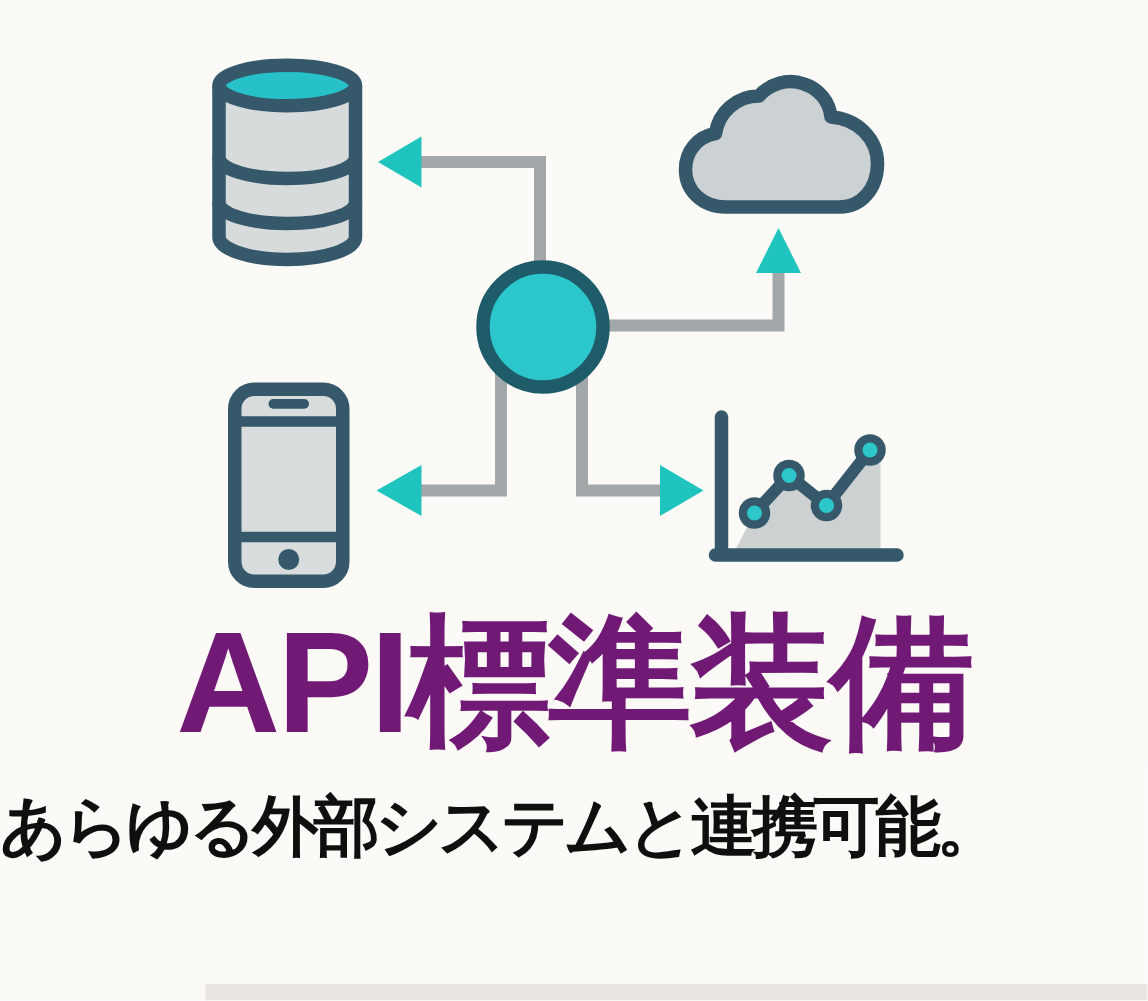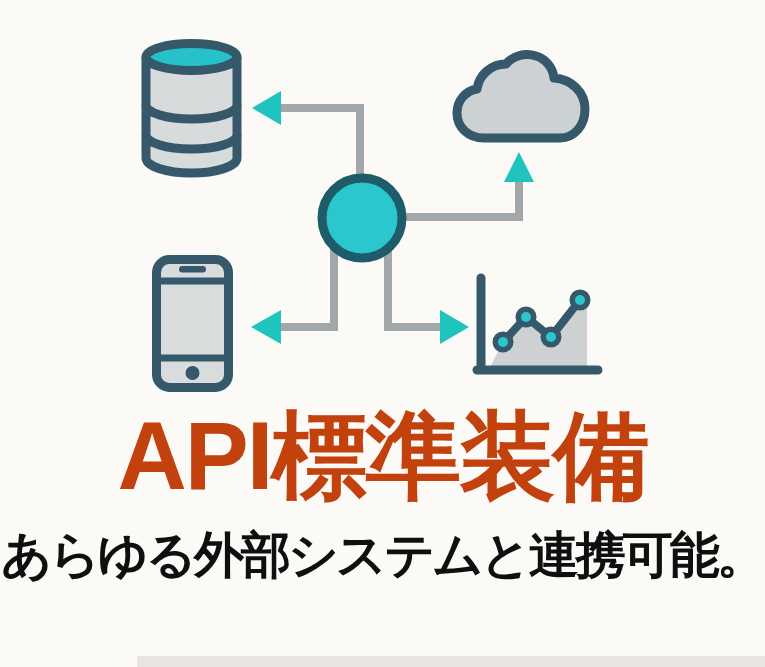--- a/index.html
+++ b/index.html
@@ -23,30 +23,30 @@
   .title {
     position: absolute;
     top: 404px;
     left: 0;
     width: 765px;
     text-align: center;
     font-size: 96px;
     line-height: 1.08;
     font-weight: 900;
     letter-spacing: -2px;
-    color: #c2410c;
+    color: #701a75;
     white-space: nowrap;
   }
   .subtitle {
     position: absolute;
     top: 524px;
     left: 0;
     width: 765px;
-    text-align: center;
-    font-size: 50px;
+    text-align: left;
+    font-size: 44px;
     line-height: 1.26;
     font-weight: 900;
     letter-spacing: -3px;
     color: #0f0f0f;
     white-space: nowrap;
   }
   .bottom-strip {
     position: absolute;
     left: 137px;
     top: 656px;

